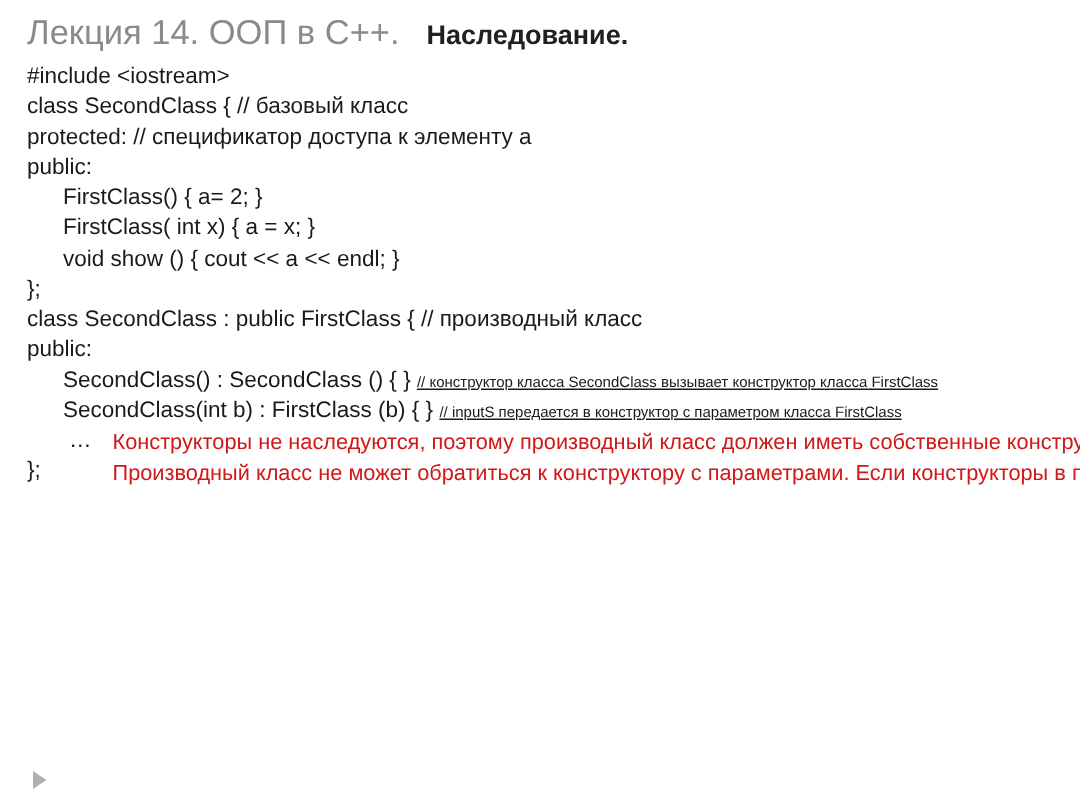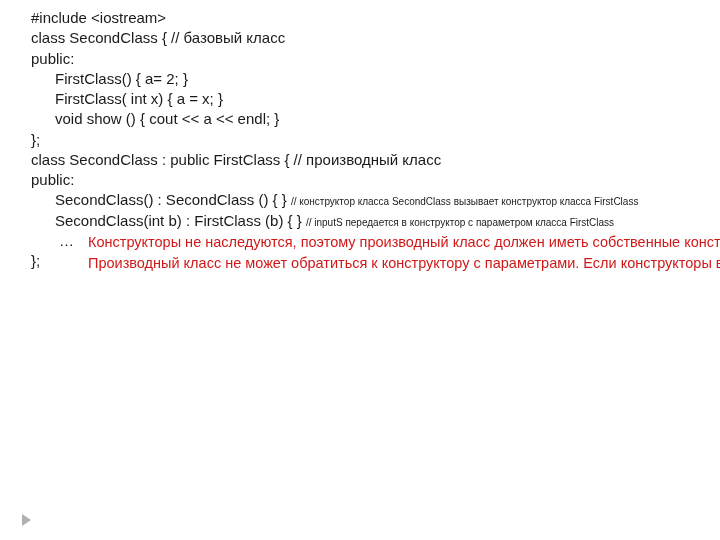--- a/index.html
+++ b/index.html
@@ -32,31 +32,31 @@
   .lecture-subtitle {
     color: #202020;
     font-size: 18px;
     font-weight: 700;
   }
   .code {
     font-size: 15px;
     line-height: 1.35;
     color: #1a1a1a;
     white-space: nowrap;
-    margin-left: 13px;
   }
   .code .line {
     display: block;
   }
   .ind1 { padding-left: 24px; }
   .ind2 { padding-left: 28px; }
   .bold { font-weight: 400; }
   .tiny-cmt {
     font-size: 10px;
     color: #1a1a1a;
+    text-decoration: underline;
   }
   .two-col {
     display: flex;
     align-items: flex-start;
     gap: 14px;
   }
   .left-col {
     flex: 0 0 auto;
   }
   .note {
@@ -78,25 +78,32 @@
     border-top: 6px solid transparent;
     border-bottom: 6px solid transparent;
     border-left: 9px solid #b0b0b0;
   }
 </style>
 </head>
 <body>
 
 <div class="slide">
 
+  <div class="title-row">
+    <span class="lecture-title">Лекция 14. ООП в С++.</span>
+    <span class="lecture-subtitle">Наследование.</span>
+  </div>
 
   <div class="code">
     <span class="line">#include &lt;iostream&gt;</span>
     <span class="line">
       <span>class SecondClass  {</span><span>   // базовый класс</span>
+    </span>
+    <span class="line">
+      <span>protected:</span><span>          // спецификатор доступа к элементу а</span>
     </span>
     <span class="line">public:</span>
     <span class="line ind1">FirstClass()  { a= 2; }</span>
     <span class="line ind1">FirstClass( int x)  { a = x; }</span>
     <span class="line ind1"> void show ()  { cout &lt;&lt; a &lt;&lt; endl; }</span>
     <span class="line">};</span>
     <span class="line">
       <span class="bold">class SecondClass : public FirstClass</span><span>  {  // производный класс</span>
     </span>
     <span class="line">public:</span>

